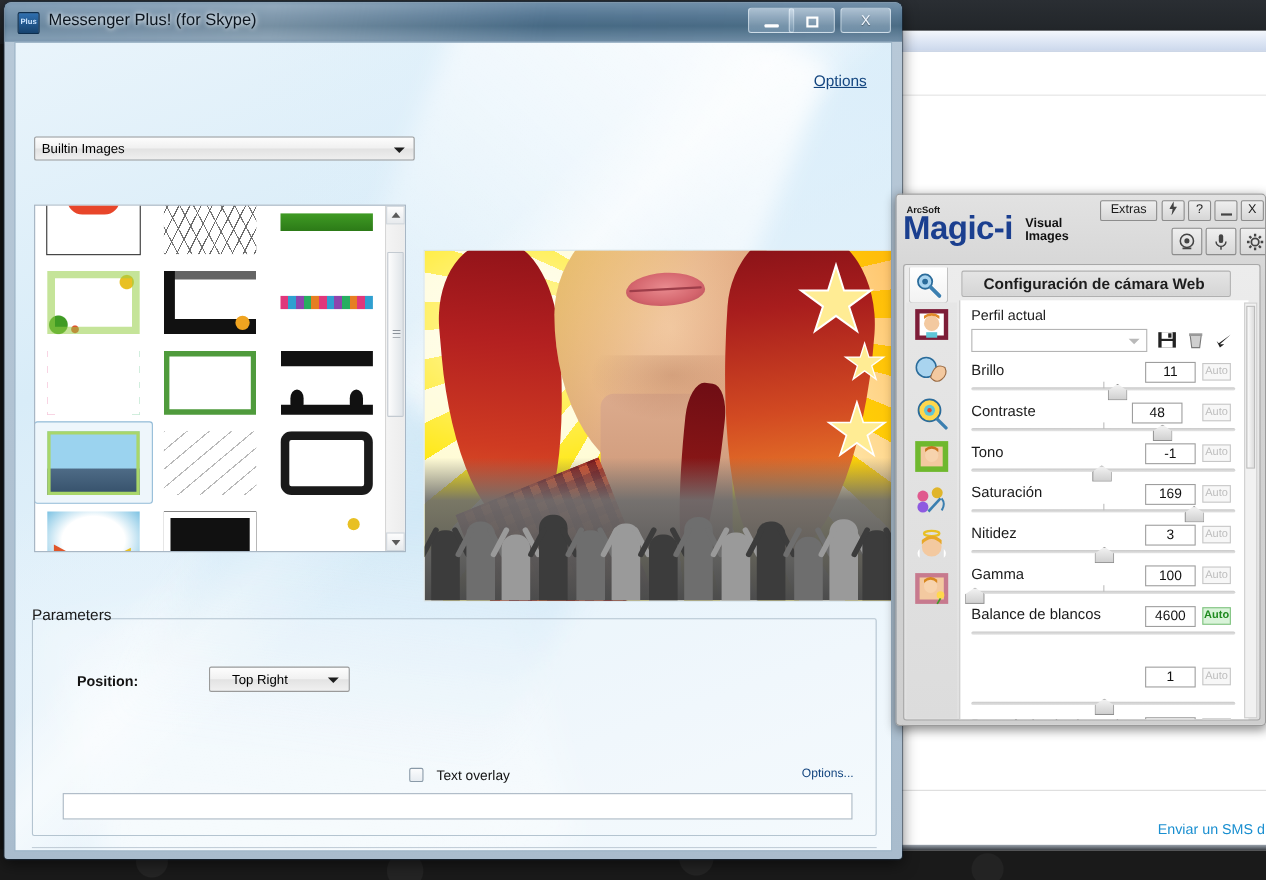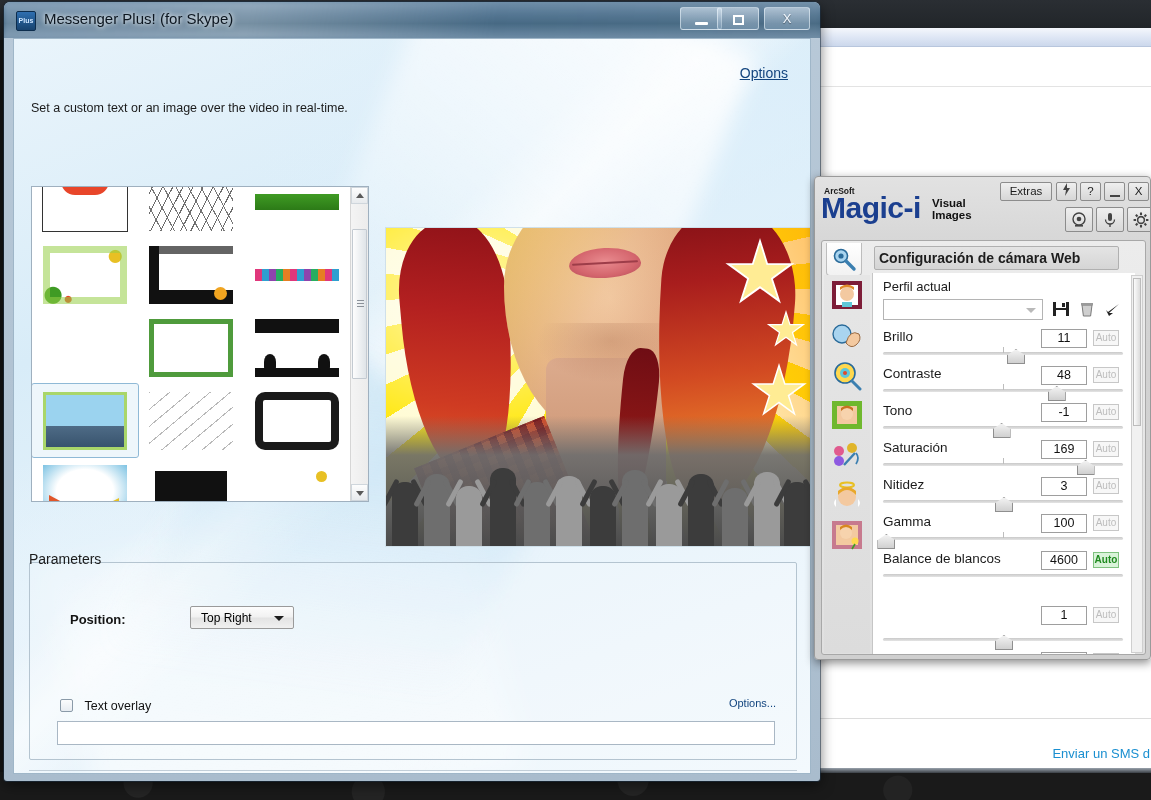--- a/index.html
+++ b/index.html
@@ -281,30 +281,30 @@
     position:absolute;left:15px;top:512px;font-size:14px;color:#1b1b1b;
     background:transparent;padding-right:6px;z-index:3;
   }
   #mp-param-box{
     position:absolute;left:15px;top:523px;width:768px;height:198px;
     border:1px solid #b4c4d0;border-radius:2px;box-sizing:border-box;
     background:rgba(255,255,255,.18);
   }
   #mp-pos-label{position:absolute;left:40px;top:49px;font-size:13px;font-weight:bold;color:#141414;}
   #mp-pos-combo{
-    position:absolute;left:160px;top:43px;width:104px;height:23px;
+    position:absolute;left:160px;top:43px;width:128px;height:23px;
     background:linear-gradient(180deg,#fdfdfd 0%,#f1f1f1 48%,#e3e3e3 52%,#f0f0f0 100%);
     border:1px solid #9a9a9a;border-radius:2px;box-sizing:border-box;
-    font-size:12px;color:#000;line-height:22px;padding-left:10px;
+    font-size:12px;color:#000;line-height:22px;padding-left:20px;
   }
   #mp-pos-arrow{
     position:absolute;right:9px;top:9px;width:0;height:0;
     border-left:5px solid transparent;border-right:5px solid transparent;border-top:5px solid #1d1d1d;
   }
-  #mp-textoverlay-row{position:absolute;left:30px;top:133px;width:716px;height:18px;}
+  #mp-textoverlay-row{position:absolute;left:30px;top:133px;width:716px;height:18px;text-align:center;}
   .cbx{
     display:inline-block;width:13px;height:13px;vertical-align:middle;
     background:linear-gradient(180deg,#fbfcfd,#e7ecf1);border:1px solid #8a9aa8;
     border-radius:2px;box-sizing:border-box;position:relative;
   }
   #mp-textoverlay-label{font-size:12.5px;color:#111;margin-left:7px;vertical-align:middle;}
   #mp-text-options-link{
     position:absolute;right:0;top:1px;font-size:11px;color:#13457f;cursor:pointer;
   }
   #mp-text-input{
@@ -355,21 +355,21 @@
   #mi-tabtitle-wrap{position:absolute;left:0;top:0;width:100%;height:30px;}
   #mi-tabicon{
     position:absolute;left:4px;top:2px;width:34px;height:32px;
     background:linear-gradient(180deg,#ffffff,#f2f2f2);
     border:1px solid #bdbdbd;border-top:none;border-radius:0 0 4px 4px;
   }
   #mi-tabtitle{
     position:absolute;left:52px;top:5px;width:245px;height:24px;
     background:linear-gradient(180deg,#e4e4e4,#d5d5d5);
     border:1px solid #b0b0b0;border-radius:2px;box-sizing:border-box;
-    font-size:14px;font-weight:bold;color:#1d1d1d;line-height:22px;padding-left:4px;
+    font-size:14px;font-weight:bold;color:#1d1d1d;line-height:22px;padding-left:19px;
     white-space:nowrap;overflow:hidden;
   }
   #mi-sidebar{
     position:absolute;left:2px;top:34px;width:46px;height:378px;
     background:linear-gradient(180deg,#e6e6e6,#dcdcdc);
   }
   .mi-side-icon{
     position:absolute;left:6px;width:36px;height:34px;border-radius:3px;cursor:pointer;
     overflow:hidden;
   }
@@ -449,22 +449,25 @@
     <div class="winbtn" id="mp-max"><span class="glyph-max"></span></div>
     <div class="winbtn" id="mp-close">X</div>
   </div>
 
   <div id="mp-body">
     <div id="mp-swoosh1"></div>
     <div id="mp-swoosh2"></div>
     <div id="mp-swoosh3"></div>
 
     <div id="mp-options-link">Options</div>
-    <div id="mp-subtitle">Set a custom text or an image over the video in real-time.</div>
-
+
+    <div id="mp-source-combo">
+      <span>Builtin Images</span>
+      <span id="mp-source-arrow"></span>
+    </div>
 
     <div id="mp-thumblist">
       <div id="mp-thumbgrid">
 
         <div class="thumb-cell">
           <div class="thumb-img" style="border:1px solid #333;">
             <div style="position:absolute;left:18px;top:8px;width:48px;height:14px;background:#e8462a;border-radius:0 0 26px 26px;"></div>
           </div>
         </div>
         <div class="thumb-cell">
@@ -767,21 +770,21 @@
           <div class="mi-slider-row" style="top: 56px; height: 37px;">
             <div class="mi-s-label">Brillo</div>
             <div class="mi-s-value" style="left: 168px; top: 0px;">11</div>
             <div class="mi-s-auto" style="left: 220px; top: 1px;">Auto</div>
             <div class="mi-track" style="top: 23px; width: 240px;"></div>
             <div class="mi-tick" style="left: 130px; top: 18px;"></div>
             <div class="mi-knob" style="left: 134px; top: 20px;"></div>
           </div>
           <div class="mi-slider-row" style="top: 93px; height: 37px;">
             <div class="mi-s-label">Contraste</div>
-            <div class="mi-s-value" style="left: 168px; top: 0px;">48</div>
+            <div class="mi-s-value" style="left: 156px; top: 0px;">48</div>
             <div class="mi-s-auto" style="left: 220px; top: 1px;">Auto</div>
             <div class="mi-track" style="top: 23px; width: 240px;"></div>
             <div class="mi-tick" style="left: 130px; top: 18px;"></div>
             <div class="mi-knob" style="left: 174.8px; top: 20px;"></div>
           </div>
           <div class="mi-slider-row" style="top: 130px; height: 37px;">
             <div class="mi-s-label">Tono</div>
             <div class="mi-s-value" style="left: 168px; top: 0px;">-1</div>
             <div class="mi-s-auto" style="left: 220px; top: 1px;">Auto</div>
             <div class="mi-track" style="top: 23px; width: 240px;"></div>

